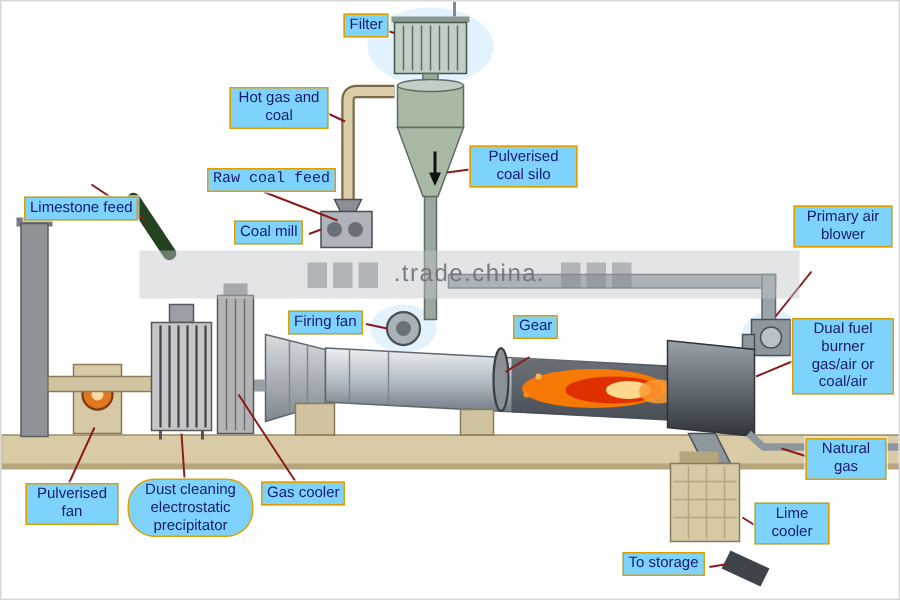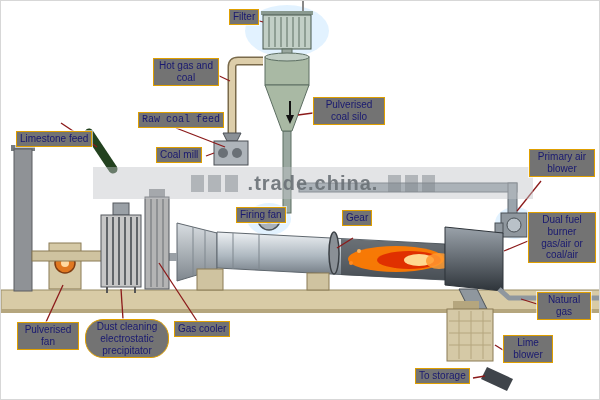--- a/index.html
+++ b/index.html
@@ -4,40 +4,40 @@
 <style>
   html,body{margin:0;padding:0;background:#fff;}
   #stage{
     position:relative;width:600px;height:400px;overflow:hidden;
     background:#ffffff;border:1px solid #d7d7d7;box-sizing:border-box;
     font-family:"Liberation Sans", sans-serif;
   }
   #machinery{position:absolute;left:0;top:0;}
   .label{
     position:absolute;
-    background:#737373;
+    background:#7dd3fc;
     border:1px solid #DF9F00;
     color:#191970;
     font-size:10px;
     line-height:1.18;
     padding:1px 3px;
     text-align:center;
     z-index:10;
     box-shadow:0 0 0 1px rgba(255,255,255,0.6);
   }
   .nowrap{white-space:nowrap;}
   #watermark{
     position:absolute;left:92px;top:166px;width:440px;height:32px;
     background:rgba(193,196,199,0.45);
     display:flex;align-items:center;justify-content:center;gap:10px;
     z-index:5;
   }
   #watermark .wm-text{
     color:rgba(105,112,118,0.9);
-    font-size:20px;letter-spacing:1px;font-weight:bold;
+    font-size:16px;letter-spacing:1px;font-weight:normal;
   }
   .wm-block{width:13px;height:17px;background:rgba(128,134,140,0.5);display:inline-block;}
   .wm-group{display:flex;gap:4px;}
 </style>
 </head>
 <body>
 
 <div id="stage">
 
   <svg id="machinery" width="600" height="400" viewBox="0 0 600 400">
@@ -242,24 +242,24 @@
         <span class="wm-block"></span>
     </span>
   </div>
 
   <div class="label nowrap" style="left:228px;top:8px;">Filter</div>
   <div class="label" style="left:152px;top:57px;width:58px;">Hot gas and coal</div>
   <div class="label nowrap" style="left:15px;top:106px;margin-top:24px;">Limestone feed</div>
   <div class="label nowrap" style="left:137px;top:111px;font-family:Liberation Mono, monospace;">Raw coal feed</div>
   <div class="label nowrap" style="left:155px;top:146px;">Coal mill</div>
   <div class="label" style="left:312px;top:96px;width:64px;">Pulverised coal silo</div>
-  <div class="label" style="left:528px;top:148px;width:58px;">Primary air blower</div>
-  <div class="label nowrap" style="left:191px;top:206px;margin-left:44px;">Firing fan</div>
+  <div class="label" style="left:528px;top:136px;width:58px;">Primary air blower</div>
+  <div class="label nowrap" style="left:191px;top:206px;">Firing fan</div>
   <div class="label nowrap" style="left:341px;top:209px;">Gear</div>
   <div class="label" style="left:527px;top:211px;width:60px;">Dual fuel burner gas/air or coal/air</div>
   <div class="label" style="left:536px;top:291px;width:46px;">Natural gas</div>
   <div class="label" style="left:16px;top:321px;width:54px;">Pulverised fan</div>
   <div class="label" style="left:84px;top:318px;width:76px;border-radius:18px;">Dust cleaning electrostatic precipitator</div>
   <div class="label nowrap" style="left:173px;top:320px;">Gas cooler</div>
-  <div class="label" style="left:502px;top:334px;width:42px;">Lime blower</div>
+  <div class="label" style="left:502px;top:334px;width:42px;">Lime cooler</div>
   <div class="label nowrap" style="left:414px;top:367px;">To storage</div>
 
 </div>
 
 </body></html>

